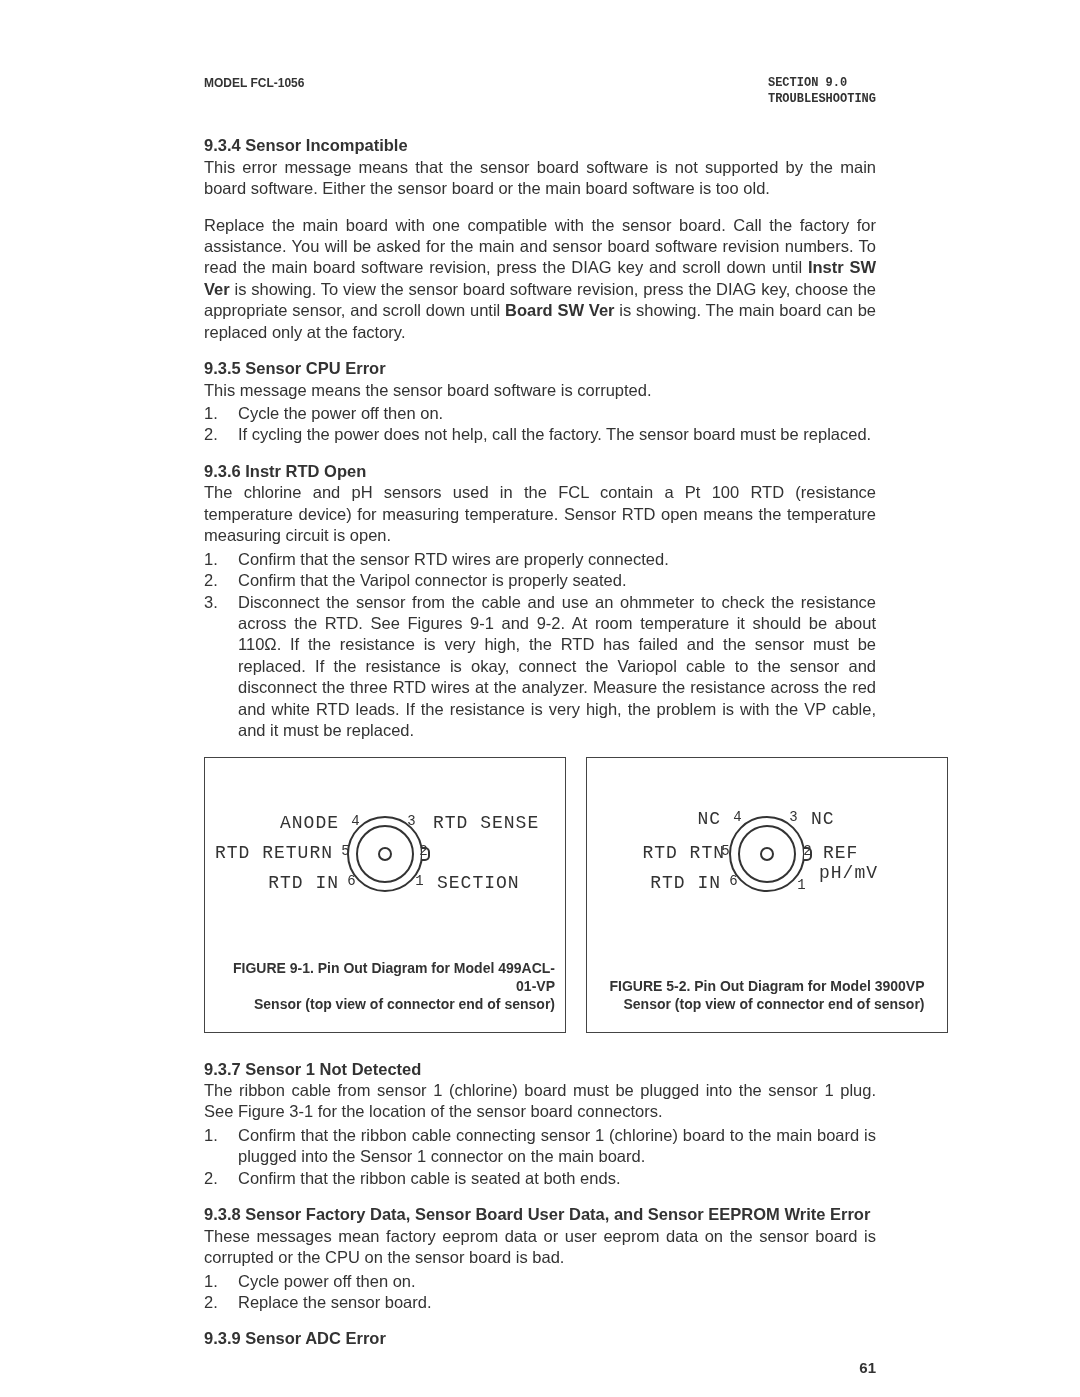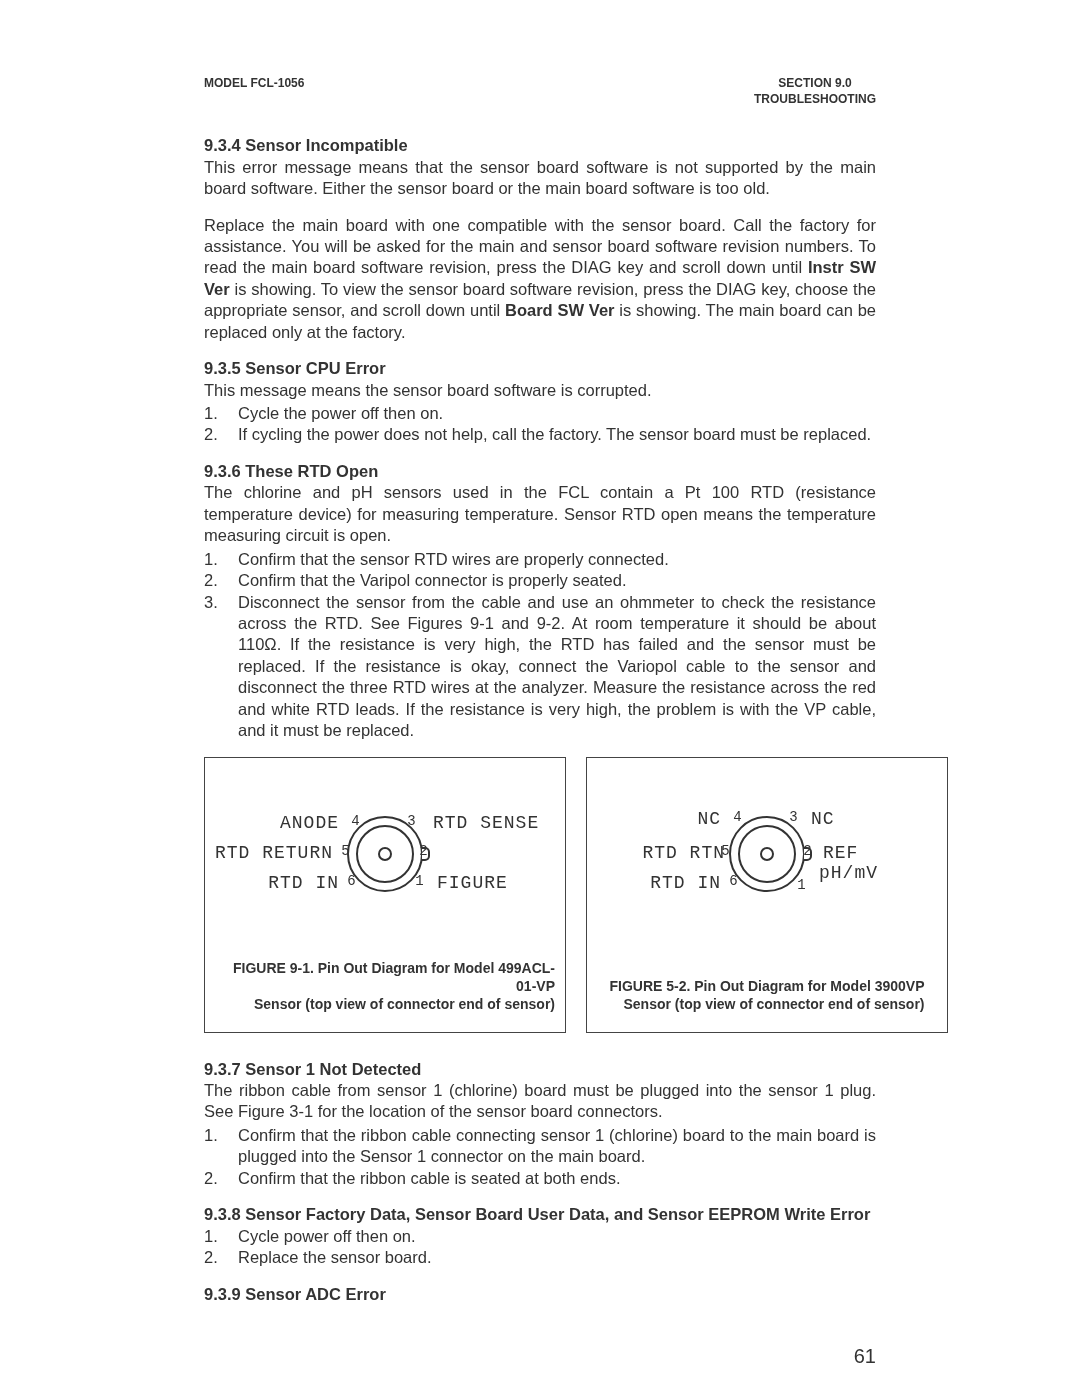--- a/index.html
+++ b/index.html
@@ -20,21 +20,22 @@
     line-height: 1.3;
   }
   .header {
     display: flex;
     justify-content: space-between;
     font-size: 12px;
     font-weight: bold;
     margin-bottom: 28px;
   }
   .header .right {
-    text-align: center;
+    text-align: left;
+    font-family: Liberation Mono, monospace;
   }
   .sec {
     margin-bottom: 15px;
   }
   .sec-title {
     font-weight: bold;
   }
   .sec p {
     margin: 0 0 2px 0;
     text-align: justify;
@@ -132,23 +133,23 @@
     border-left: none;
     border-radius: 0 5px 5px 0;
     right: -9px;
     top: 50%;
     transform: translateY(-50%);
     background: #fff;
   }
   .pagenum {
     position: absolute;
     right: 92px;
-    bottom: 44px;
-    font-weight: normal;
-    font-size: 20px;
+    bottom: 36px;
+    font-weight: bold;
+    font-size: 15px;
   }
 </style>
 </head>
 <body>
 
 <div class="page">
 
   <div class="header">
     <div>MODEL FCL-1056</div>
     <div class="right">
@@ -170,21 +171,21 @@
   <div class="sec">
     <span class="sec-title">9.3.5 Sensor CPU Error</span>
     <p>This message means the sensor board software is corrupted.</p>
     <ol>
       <li>Cycle the power off then on.</li>
       <li>If cycling the power does not help, call the factory. The sensor board must be replaced.</li>
     </ol>
   </div>
 
   <div class="sec">
-    <span class="sec-title">9.3.6 These RTD Open</span>
+    <span class="sec-title">9.3.6 Instr RTD Open</span>
     <p>The chlorine and pH sensors used in the FCL contain a Pt 100 RTD (resistance temperature device) for measuring temperature. Sensor RTD open means the temperature measuring circuit is open.</p>
     <ol>
       <li>Confirm that the sensor RTD wires are properly connected.</li>
       <li>Confirm that the Varipol connector is properly seated.</li>
       <li>Disconnect the sensor from the cable and use an ohmmeter to check the resistance across the RTD. See Figures 9-1 and 9-2. At room temperature it should be about 110Ω. If the resistance is very high, the RTD has failed and the sensor must be replaced. If the resistance is okay, connect the Variopol cable to the sensor and disconnect the three RTD wires at the analyzer. Measure the resistance across the red and white RTD leads. If the resistance is very high, the problem is with the VP cable, and it must be replaced.</li>
     </ol>
   </div>
 
   <div class="figures">
 
@@ -197,21 +198,21 @@
           <div class="ring-inner"></div>
           <div class="center-dot"></div>
         </div>
         <span class="pin-num" style="left:198px; top:78px;">1</span>
         <span class="pin-num" style="left:202px; top:48px;">2</span>
         <span class="pin-num" style="left:190px; top:18px;">3</span>
         <span class="pin-num" style="left:134px; top:18px;">4</span>
         <span class="pin-num" style="left:124px; top:48px;">5</span>
         <span class="pin-num" style="left:130px; top:78px;">6</span>
 
-        <span class="pin-label" style="left:222px; top:78px;">FIGURE</span>
+        <span class="pin-label" style="left:222px; top:78px;">SECTION</span>
         <span class="pin-label" style="left:218px; top:18px;">RTD SENSE</span>
         <span class="pin-label left" style="right:216px; top:18px;">ANODE</span>
         <span class="pin-label left" style="right:222px; top:48px;">RTD RETURN</span>
         <span class="pin-label left" style="right:216px; top:78px;">RTD IN</span>
       </div>
       <div class="fig-caption">
         <div>FIGURE 9-1. Pin Out Diagram for Model 499ACL-01-VP</div>
         <div>Sensor (top view of connector end of sensor)</div>
       </div>
     </div>
@@ -251,20 +252,21 @@
     <span class="sec-title">9.3.7 Sensor 1 Not Detected</span>
     <p>The ribbon cable from sensor 1 (chlorine) board must be plugged into the sensor 1 plug. See Figure 3-1 for the location of the sensor board connectors.</p>
     <ol>
       <li>Confirm that the ribbon cable connecting sensor 1 (chlorine) board to the main board is plugged into the Sensor 1 connector on the main board.</li>
       <li>Confirm that the ribbon cable is seated at both ends.</li>
     </ol>
   </div>
 
   <div class="sec">
     <span class="sec-title">9.3.8 Sensor Factory Data, Sensor Board User Data, and Sensor EEPROM Write Error</span>
+    <p>These messages mean factory eeprom data or user eeprom data on the sensor board is corrupted or the CPU on the sensor board is bad.</p>
     <ol>
       <li>Cycle power off then on.</li>
       <li>Replace the sensor board.</li>
     </ol>
   </div>
 
   <div class="sec">
     <span class="sec-title">9.3.9 Sensor ADC Error</span>
   </div>
 

